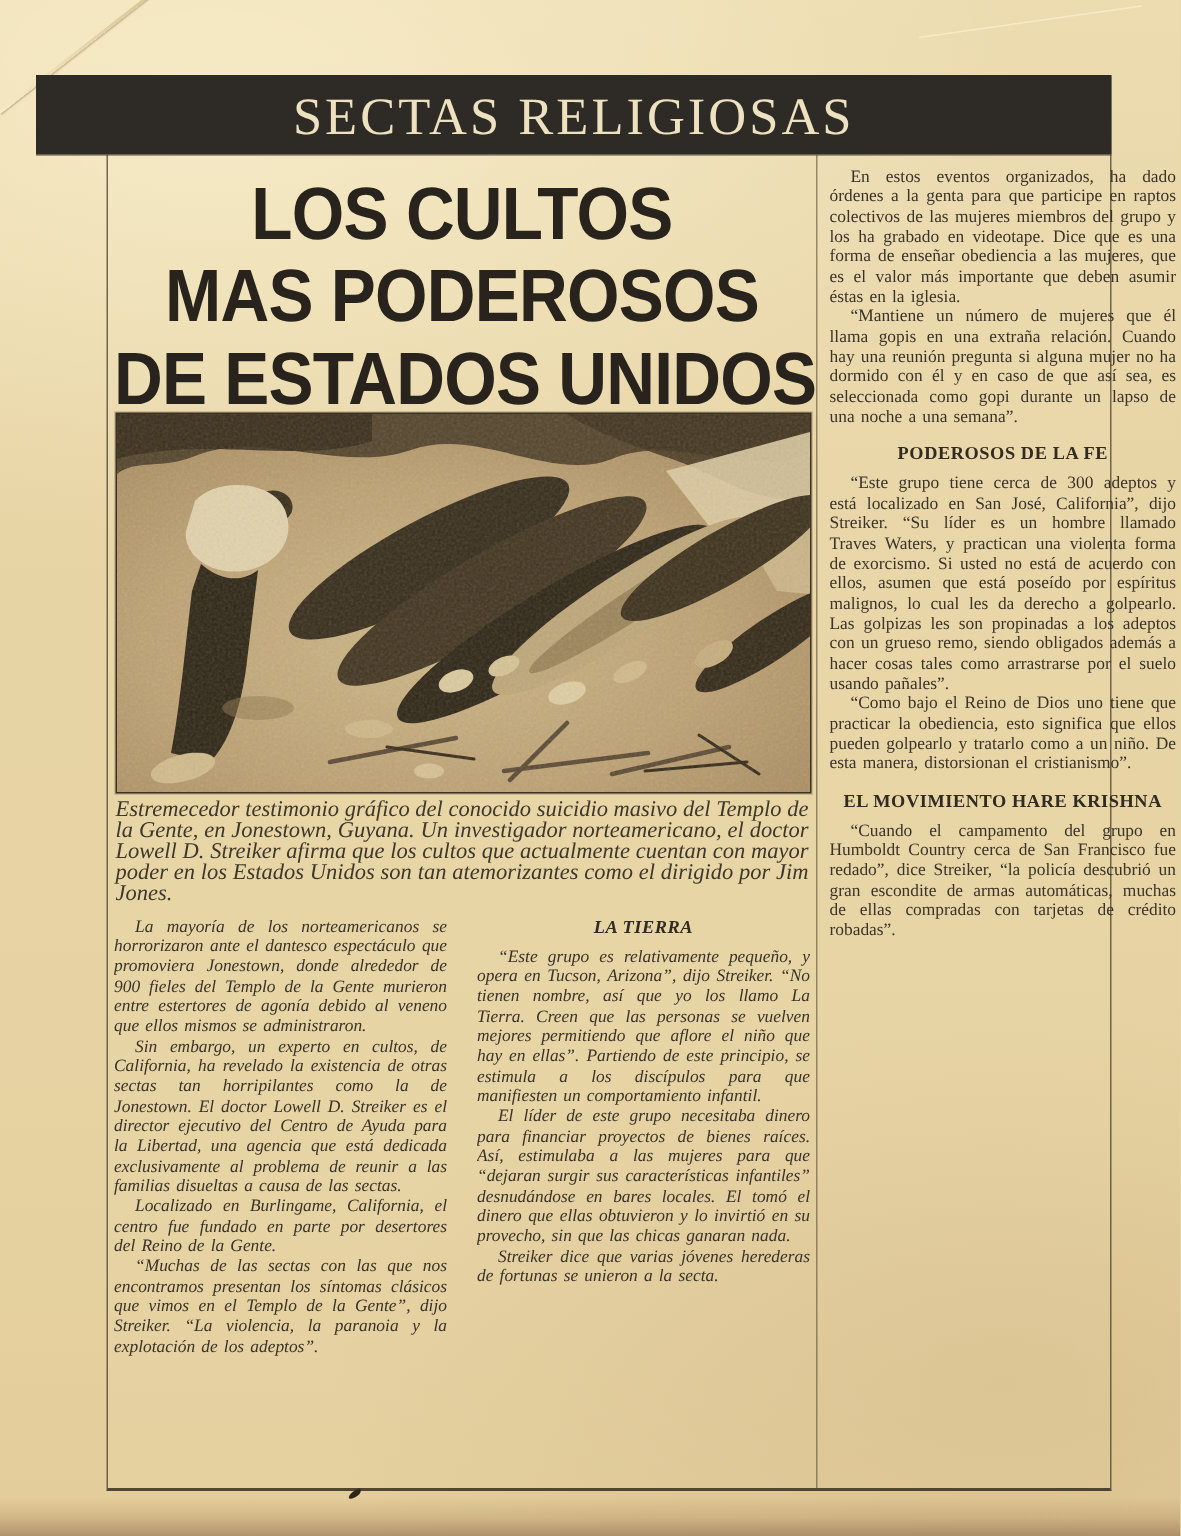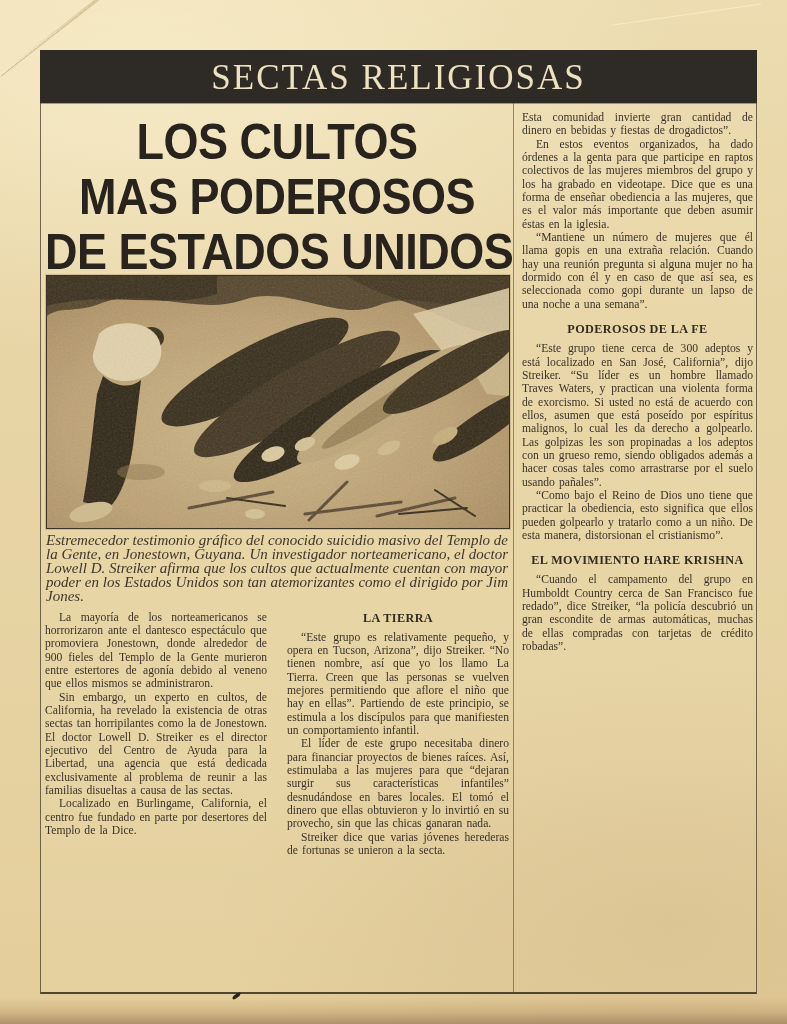--- a/index.html
+++ b/index.html
@@ -27,38 +27,39 @@
     box-shadow:0 1px 1px rgba(120,90,50,.35);
     transform:rotate(-38deg);
   }
   .crease-tr{
     position:absolute;left:612px;top:14px;width:150px;height:1px;
     background:rgba(255,244,214,.6);
     transform:rotate(-8deg);
   }
 
   .article-frame{
-    position:absolute;left:40px;top:50px;width:717px;height:946px;
+    position:absolute;left:24px;top:50px;width:717px;height:946px;
   }
   .banner{
     height:53px;background:#2e2b26;
     display:flex;align-items:center;justify-content:center;
     box-shadow:0 1px 0 rgba(40,30,15,.4);
   }
   .banner-title{
     color:#eee1c0;font-family:"Liberation Serif",serif;
     font-size:35px;letter-spacing:2px;line-height:1;
     padding-top:2px;
   }
   .content{
     display:flex;height:891px;box-sizing:border-box;
     border-left:1px solid rgba(70,60,40,.75);
     border-right:1px solid rgba(70,60,40,.75);
     border-bottom:2px solid rgba(55,47,32,.85);
     background:rgba(255,250,230,0.05);
+    margin-left:47px;
   }
   .main-left{width:472px;box-sizing:border-box;padding:10px 4px 0 4px;}
   .right-col{
     width:245px;box-sizing:border-box;flex:none;
     border-left:1px solid rgba(90,78,55,.6);
     padding:8px 5px 0 8px;overflow:hidden;
   }
 
   .headline{
     margin:2px 0 10px 0;text-align:center;
@@ -74,21 +75,21 @@
     width:462px;height:252px;border:1px solid #3b3326;
     box-shadow:0 0 0 1px rgba(120,100,60,.25);
     overflow:hidden;background:#c2a678;
   }
   .caption{
     margin:5px 1px 0 1px;
     font-style:italic;color:#3e372b;
     font-size:15px;line-height:13.9px;text-align:justify;
   }
 
-  .cols{display:flex;gap:20px;margin-top:7px;height:392px;overflow:hidden;}
+  .cols{display:flex;gap:20px;margin-top:7px;height:392px;overflow:hidden;font-style:italic;}
   .col{flex:1;overflow:hidden;}
 
   .para{
     margin:0;color:#3a332a;
     font-size:11.6px;line-height:13.35px;
     text-align:justify;text-indent:14px;word-spacing:1.2px;
   }
   .para.flush{text-indent:0;}
   .sec-h{
     margin:9px 4px 6px 4px;text-align:center;color:#322b21;
@@ -194,33 +195,33 @@
             </svg>
           </div>
         </figure>
 
         <p class="caption">Estremecedor testimonio gráfico del conocido suicidio masivo del Templo de la Gente, en Jonestown, Guyana. Un investigador norteamericano, el doctor Lowell D. Streiker afirma que los cultos que actualmente cuentan con mayor poder en los Estados Unidos son tan atemorizantes como el dirigido por Jim Jones.</p>
 
         <div class="cols">
           <div class="col">
             <p class="para">La mayoría de los norteamericanos se horrorizaron ante el dantesco espectáculo que promoviera Jonestown, donde alrededor de 900 fieles del Templo de la Gente murieron entre estertores de agonía debido al veneno que ellos mismos se administraron.</p>
             <p class="para">Sin embargo, un experto en cultos, de California, ha revelado la existencia de otras sectas tan horripilantes como la de Jonestown. El doctor Lowell D. Streiker es el director ejecutivo del Centro de Ayuda para la Libertad, una agencia que está dedicada exclusivamente al problema de reunir a las familias disueltas a causa de las sectas.</p>
-            <p class="para">Localizado en Burlingame, California, el centro fue fundado en parte por desertores del Templo de la Dice.</p>
+            <p class="para">Localizado en Burlingame, California, el centro fue fundado en parte por desertores del Reino de la Gente.</p>
+            <p class="para">“Muchas de las sectas con las que nos encontramos presentan los síntomas clásicos que vimos en el Templo de la Gente”, dijo Streiker. “La violencia, la paranoia y la explotación de los adeptos”.</p>
           </div>
           <div class="col">
             <h3 class="sec-h mid-first">LA TIERRA</h3>
             <p class="para">“Este grupo es relativamente pequeño, y opera en Tucson, Arizona”, dijo Streiker. “No tienen nombre, así que yo los llamo La Tierra. Creen que las personas se vuelven mejores permitiendo que aflore el niño que hay en ellas”. Partiendo de este principio, se estimula a los discípulos para que manifiesten un comportamiento infantil.</p>
             <p class="para">El líder de este grupo necesitaba dinero para financiar proyectos de bienes raíces. Así, estimulaba a las mujeres para que “dejaran surgir sus características infantiles” desnudándose en bares locales. El tomó el dinero que ellas obtuvieron y lo invirtió en su provecho, sin que las chicas ganaran nada.</p>
             <p class="para">Streiker dice que varias jóvenes herederas de fortunas se unieron a la secta.</p>
           </div>
         </div>
       </div>
 
       <div class="right-col">
-        <p class="para flush">Esta comunidad invierte gran cantidad de dinero en bebidas y fiestas de drogadictos”.</p>
         <p class="para">En estos eventos organizados, ha dado órdenes a la genta para que participe en raptos colectivos de las mujeres miembros del grupo y los ha grabado en videotape. Dice que es una forma de enseñar obediencia a las mujeres, que es el valor más importante que deben asumir éstas en la iglesia.</p>
         <p class="para">“Mantiene un número de mujeres que él llama gopis en una extraña relación. Cuando hay una reunión pregunta si alguna mujer no ha dormido con él y en caso de que así sea, es seleccionada como gopi durante un lapso de una noche a una semana”.</p>
         <h3 class="sec-h">PODEROSOS DE LA FE</h3>
         <p class="para">“Este grupo tiene cerca de 300 adeptos y está localizado en San José, California”, dijo Streiker. “Su líder es un hombre llamado Traves Waters, y practican una violenta forma de exorcismo. Si usted no está de acuerdo con ellos, asumen que está poseído por espíritus malignos, lo cual les da derecho a golpearlo. Las golpizas les son propinadas a los adeptos con un grueso remo, siendo obligados además a hacer cosas tales como arrastrarse por el suelo usando pañales”.</p>
         <p class="para">“Como bajo el Reino de Dios uno tiene que practicar la obediencia, esto significa que ellos pueden golpearlo y tratarlo como a un niño. De esta manera, distorsionan el cristianismo”.</p>
         <h3 class="sec-h">EL MOVIMIENTO HARE KRISHNA</h3>
         <p class="para">“Cuando el campamento del grupo en Humboldt Country cerca de San Francisco fue redado”, dice Streiker, “la policía descubrió un gran escondite de armas automáticas, muchas de ellas compradas con tarjetas de crédito robadas”.</p>
       </div>
     </div>
   </div>

